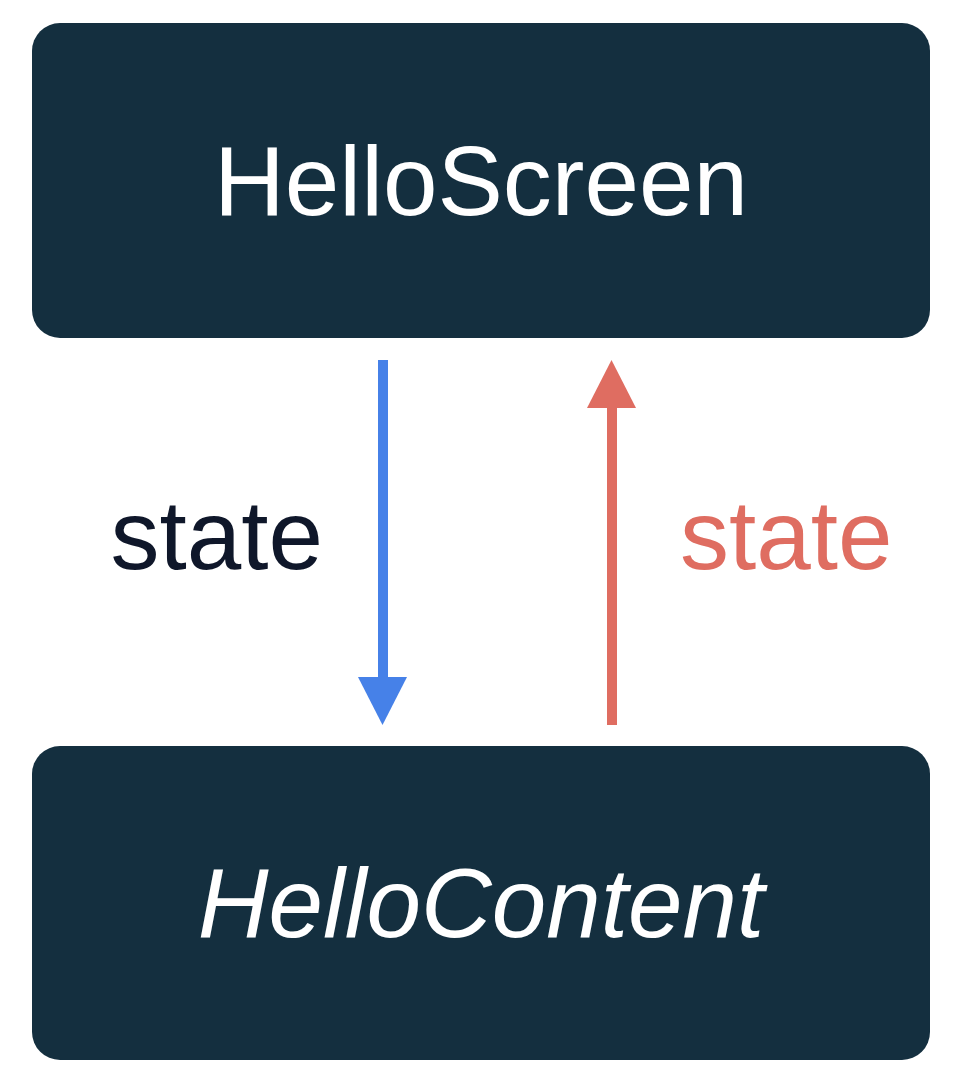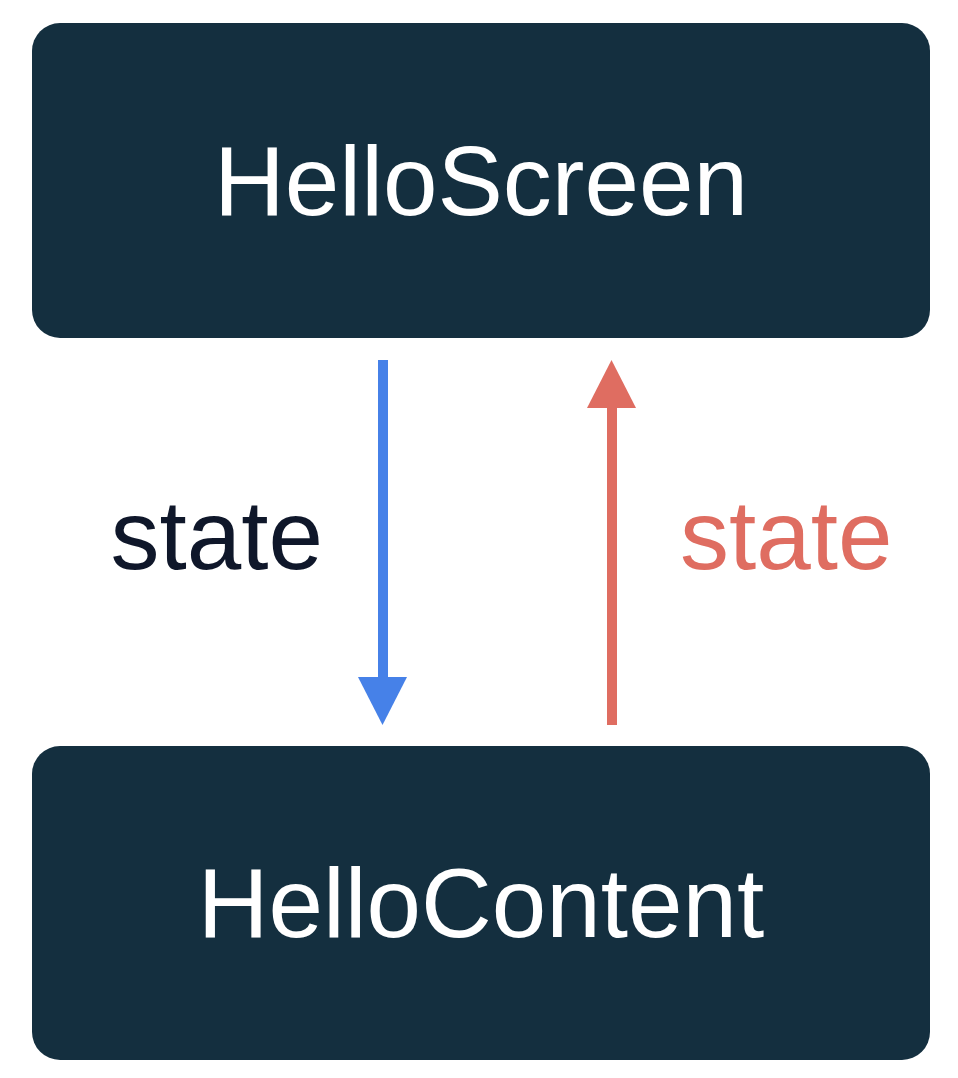--- a/index.html
+++ b/index.html
@@ -21,21 +21,21 @@
     position: absolute;
     left: 32px;
     width: 898px;
     background: #142F3F;
     border-radius: 28px;
     display: flex;
     align-items: center;
     justify-content: center;
   }
   .node-top    { top: 23px;  height: 315px; }
-  .node-bottom { top: 746px; height: 314px; }
+  .node-bottom { top: 746px; height: 314px; font-style: italic; }
   .node-label {
     color: #ffffff;
     font-size: 98px;
     font-weight: 400;
     line-height: 1;
     letter-spacing: 0px;
     white-space: nowrap;
   }
   .arrows {
     position: absolute;

